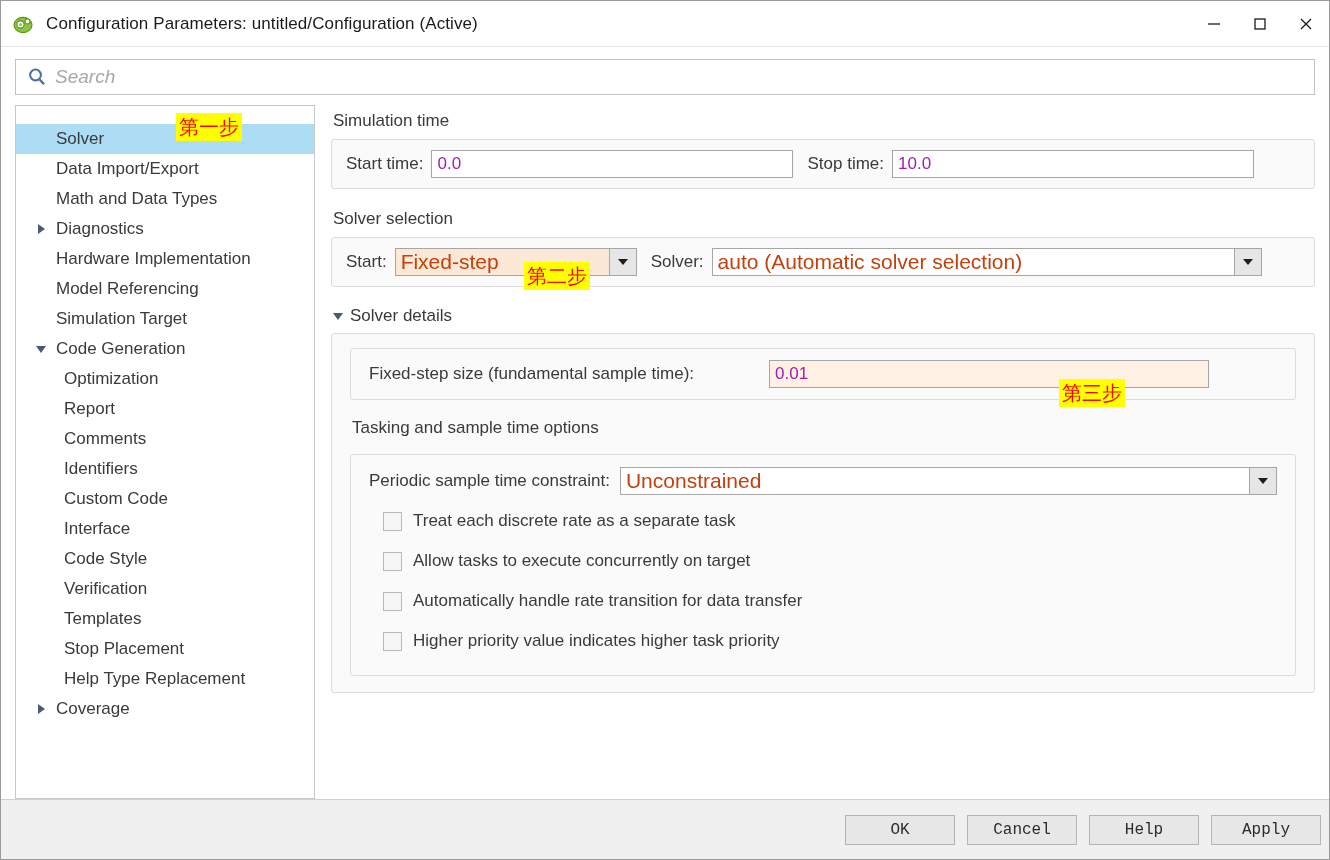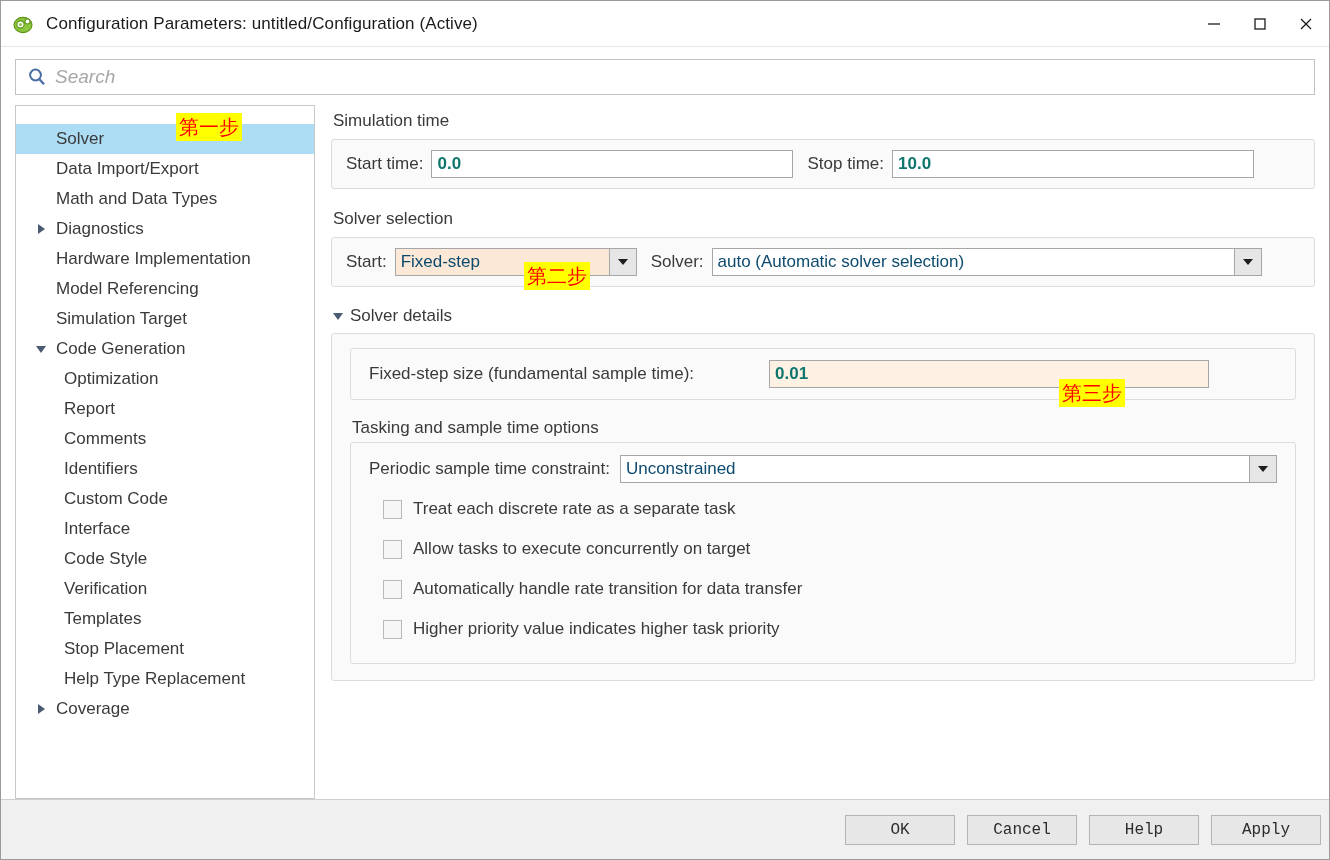--- a/index.html
+++ b/index.html
@@ -179,41 +179,40 @@
   }
   .textfield {
     height: 28px;
     border: 1px solid #a6a6a6;
     background: #ffffff;
     box-sizing: border-box;
     display: flex;
     align-items: center;
     padding-left: 5px;
     font-size: 17px;
-    color: #0f766e;
+    color: #a21caf;
     overflow: hidden;
     white-space: nowrap;
-    font-weight: bold;
   }
   .textfield.modified { background: #fdf1e4; }
 
   .combo {
     height: 28px;
     display: flex;
     box-sizing: border-box;
     border: 1px solid #a6a6a6;
     background: #ffffff;
   }
   .combo .cval {
     flex: 1;
     display: flex;
     align-items: center;
     padding-left: 5px;
-    font-size: 17px;
-    color: #0c4a6e;
+    font-size: 21px;
+    color: #c2410c;
     white-space: nowrap;
     overflow: hidden;
   }
   .combo.modified { background: #fbe8d6; }
   .combo.modified .cval { background: #fbe8d6; }
   .combo .cbtn {
     width: 26px;
     min-width: 26px;
     background: #e6e6e6;
     border-left: 1px solid #a6a6a6;
@@ -453,21 +452,21 @@
         <span>Solver details</span>
       </div>
 
       <div class="panel" style="padding:14px 18px 16px 18px; position:relative;">
 
         <div class="panel row" style="height:52px; padding:0 18px; background:#fafafa;">
           <div class="fieldlabel">Fixed-step size (fundamental sample time):</div>
           <div class="textfield modified" style="width:440px; margin-left:75px;">0.01</div>
         </div>
 
-        <div class="section-title" style="margin-top:18px; margin-bottom:4px;">Tasking and sample time options</div>
+        <div class="section-title" style="margin-top:18px; margin-bottom:16px;">Tasking and sample time options</div>
 
         <div class="panel" style="padding:12px 18px 14px 18px; background:#fafafa;">
           <div class="row">
             <div class="fieldlabel">Periodic sample time constraint:</div>
             <div class="combo" style="flex:1; margin-left:10px;">
               <div class="cval">Unconstrained</div>
               <div class="cbtn">
                 <span class="caret"></span>
               </div>
             </div>

